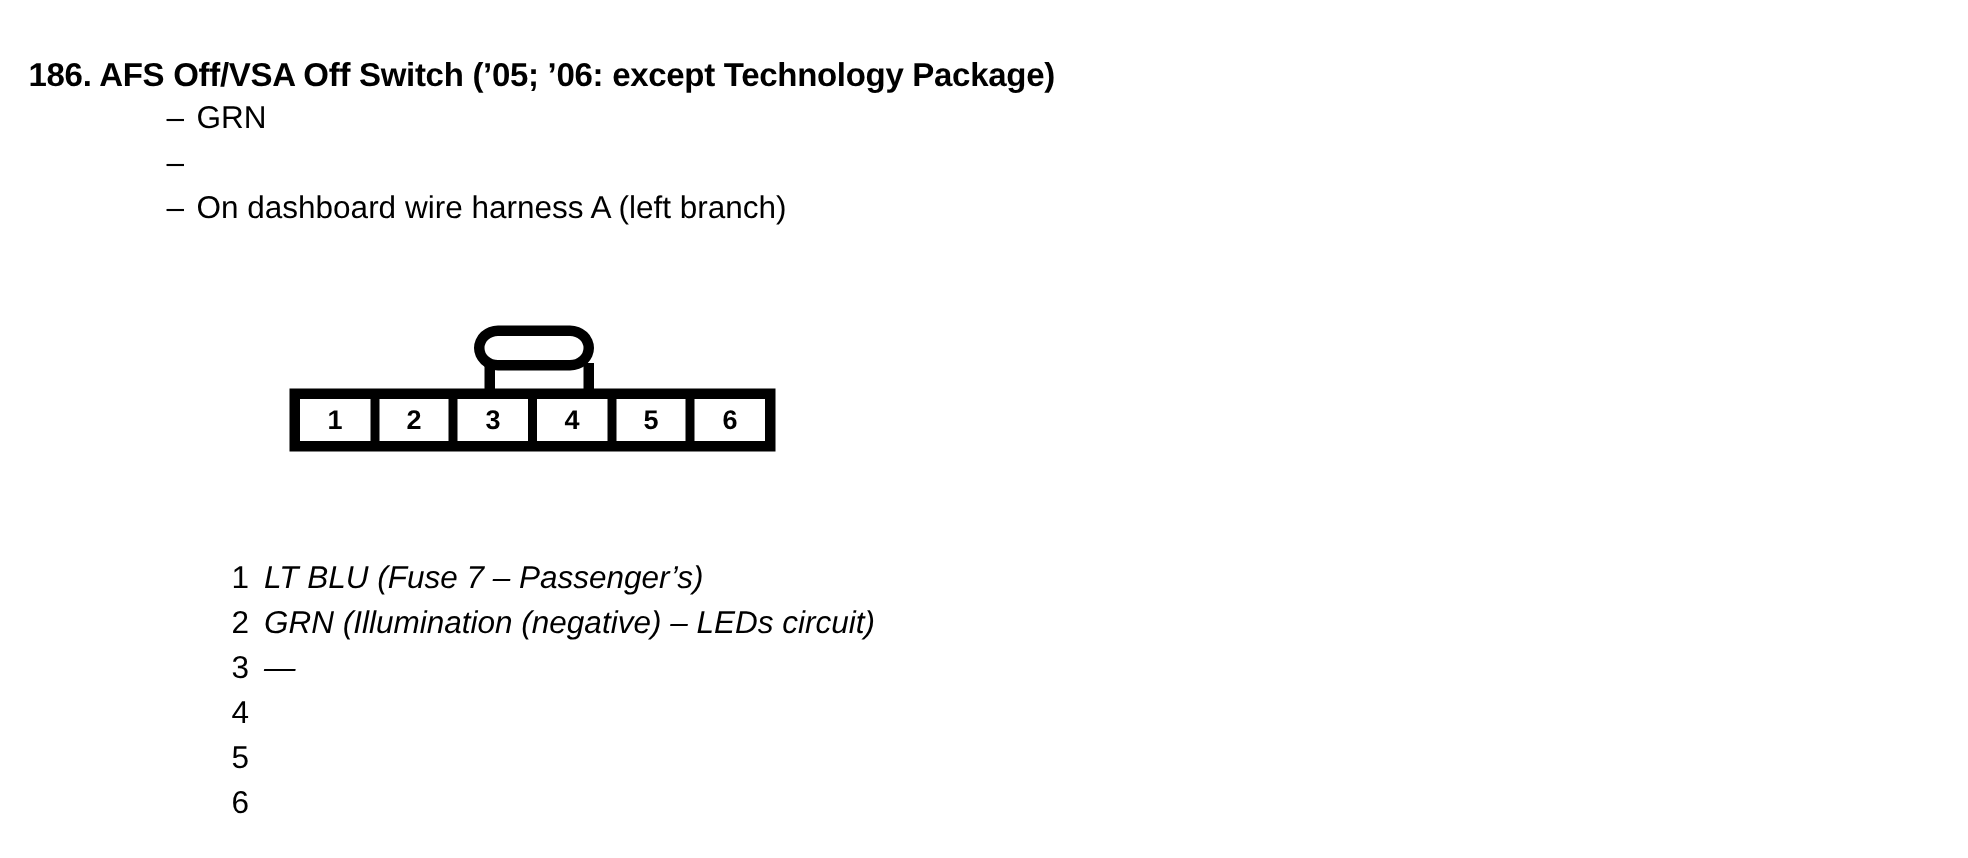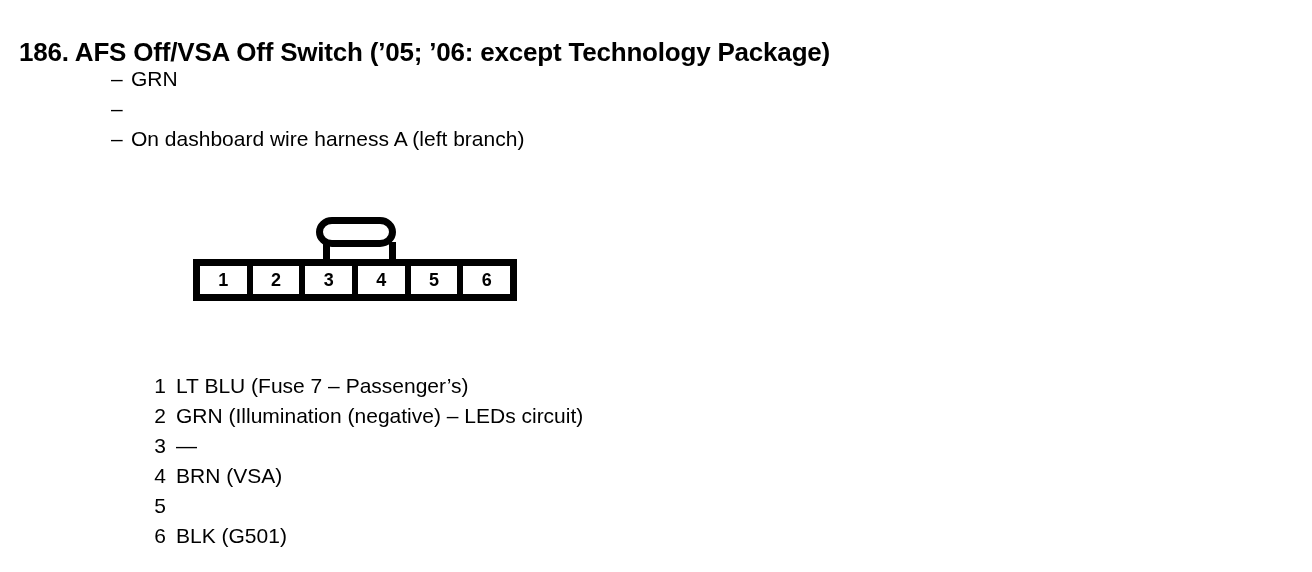--- a/index.html
+++ b/index.html
@@ -15,21 +15,21 @@
     font-family: "Liberation Sans", sans-serif;
     color: #000000;
     -webkit-font-smoothing: none;
   }
 
   
   .page-title {
     position: absolute;
     left: 19px;
     top: 15px;
-    font-size: 26px;
+    font-size: 22px;
     font-weight: bold;
     letter-spacing: -0.2px;
     white-space: nowrap;
     line-height: 40px;
   }
 
   
   .desc-list {
     position: absolute;
     left: 111px;
@@ -123,20 +123,21 @@
   }
   .pin-num {
     width: 36px;
     flex: 0 0 36px;
     text-align: right;
     padding-right: 10px;
     box-sizing: border-box;
   }
   .pin-desc {
     white-space: pre;
+    font-style: italic;
   }
 </style>
 </head>
 <body>
 
 <h1 class="page-title">186. AFS Off/VSA Off Switch (’05; ’06: except Technology Package)</h1>
 
 <ul class="desc-list">
   <li class="desc-item">
     <span class="desc-dash">–</span>
@@ -173,22 +174,20 @@
   <li class="pin-row">
     <span class="pin-num">2</span>
     <span class="pin-desc">GRN (Illumination (negative) – LEDs circuit)</span>
   </li>
   <li class="pin-row">
     <span class="pin-num">3</span>
     <span class="pin-desc">—</span>
   </li>
   <li class="pin-row">
     <span class="pin-num">4</span>
-    <span class="pin-desc">BRN (VSA)</span>
   </li>
   <li class="pin-row">
     <span class="pin-num">5</span>
   </li>
   <li class="pin-row">
     <span class="pin-num">6</span>
-    <span class="pin-desc">BLK (G501)</span>
   </li>
 </ul>
 
 </body></html>

